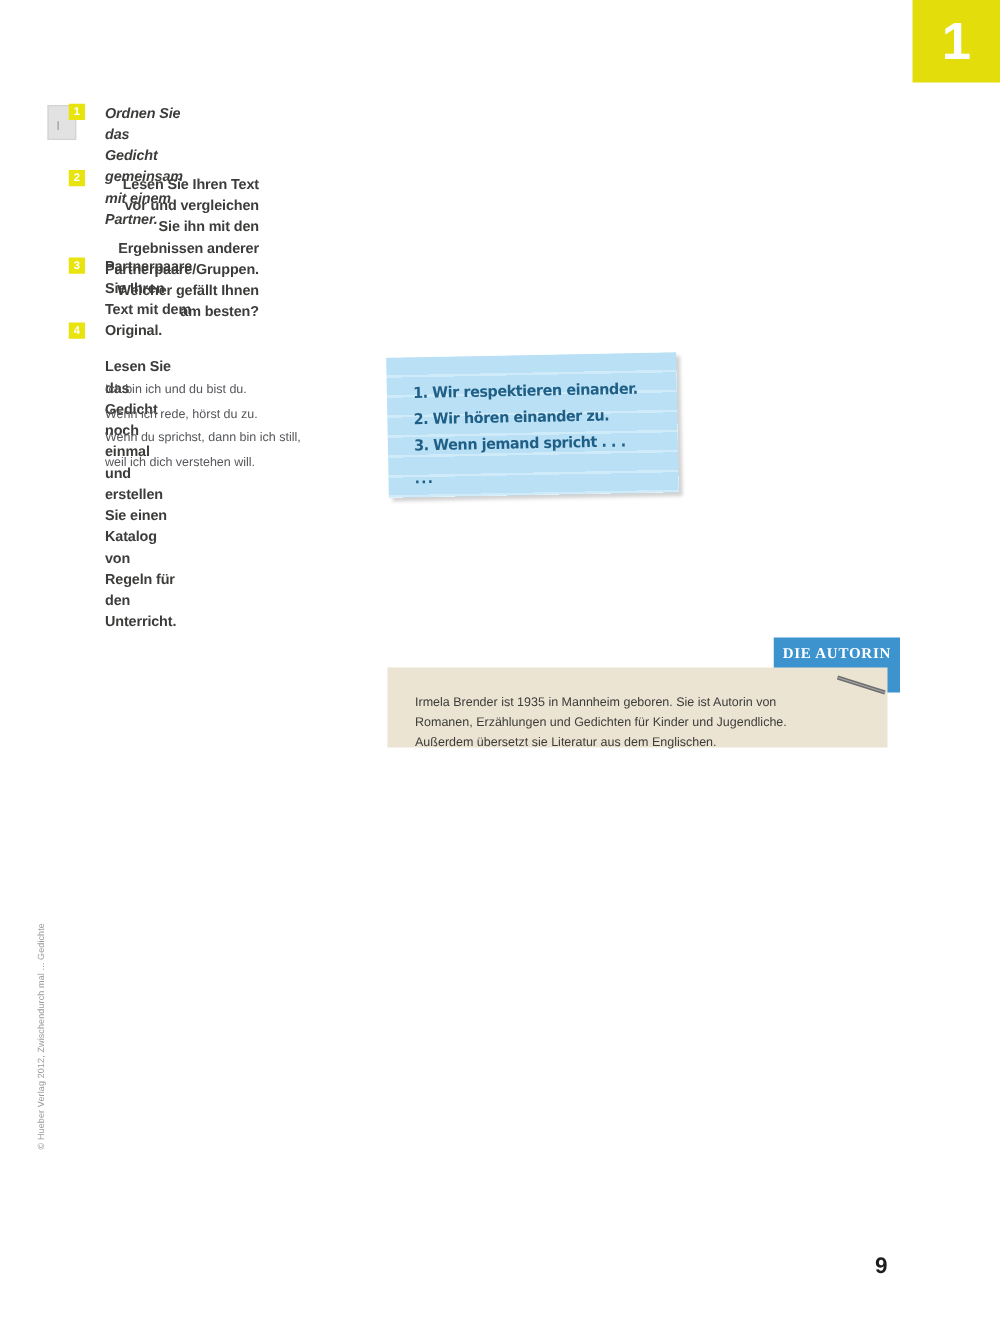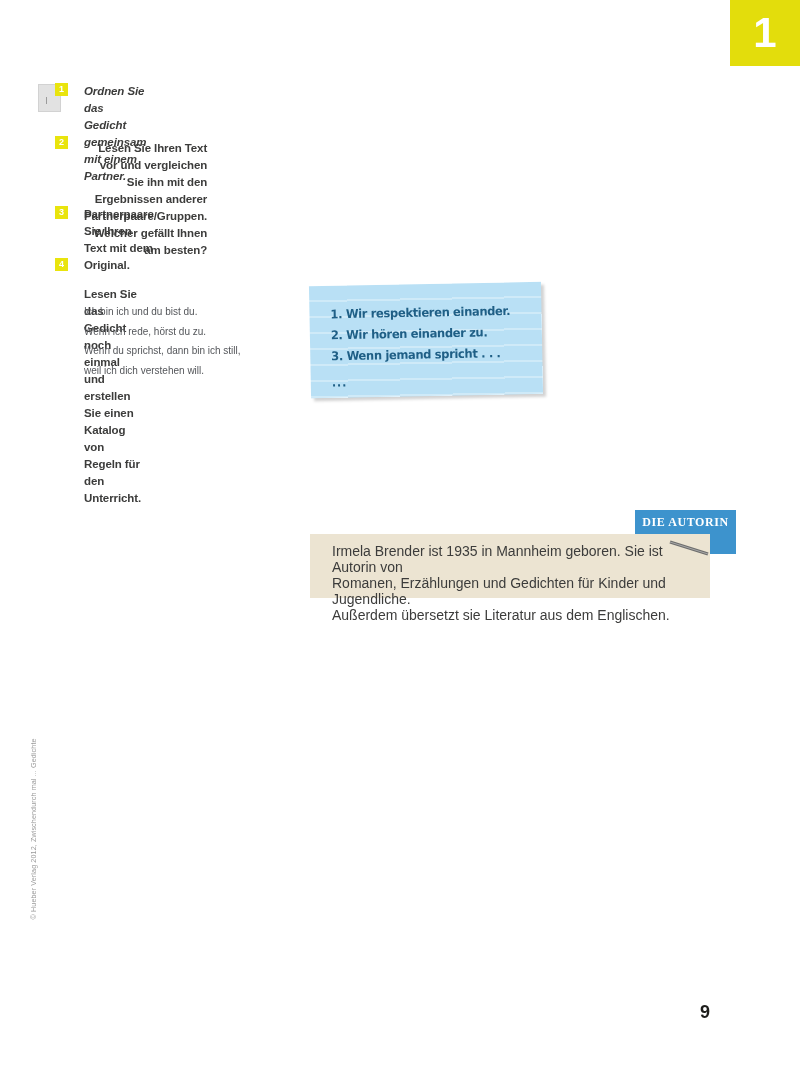--- a/index.html
+++ b/index.html
@@ -139,21 +139,20 @@
   }
 
   
   .author-tab {
     position: absolute;
     left: 619px;
     top: 510px;
     width: 101px;
     height: 44px;
     background: #3d93cd;
-    margin-left: 16px;
   }
   .author-tab .label {
     position: absolute;
     left: 0;
     top: 5px;
     width: 101px;
     text-align: center;
     color: #ffffff;
     font-family: "Liberation Serif", serif;
     font-size: 12px;
@@ -164,23 +163,23 @@
     position: absolute;
     left: 310px;
     top: 534px;
     width: 400px;
     height: 64px;
     background: #ece4d2;
   }
   .author-text {
     position: absolute;
     left: 22px;
-    top: 9px;
+    top: 21px;
     width: 350px;
-    font-size: 14px;
+    font-size: 10px;
     line-height: 16px;
     color: #3c3c3b;
     white-space: pre-line;
   }
   .author-pencil {
     position: absolute;
     left: 668px;
     top: 540px;
     width: 42px;
     height: 16px;

